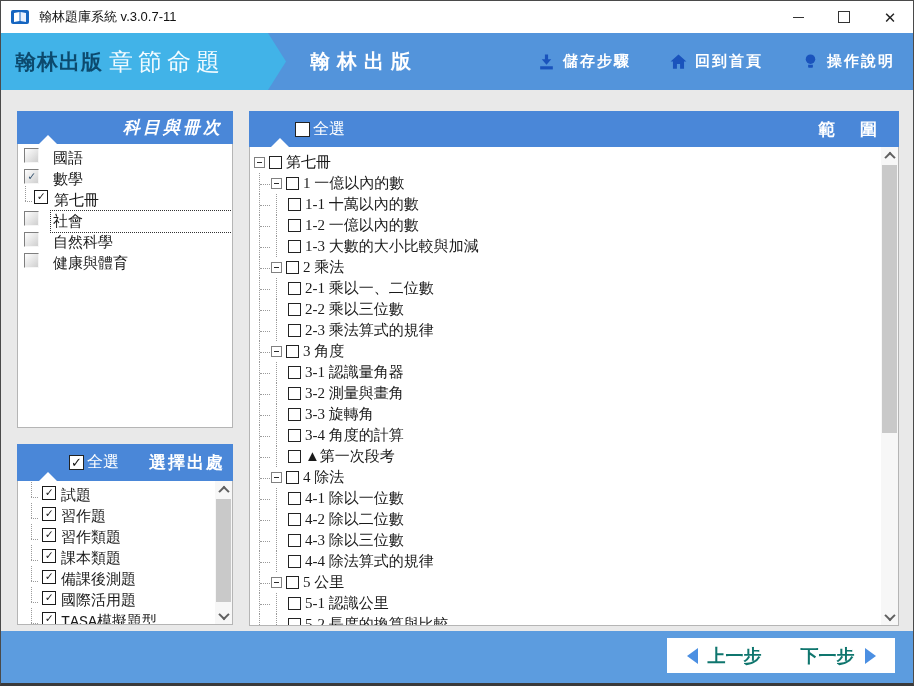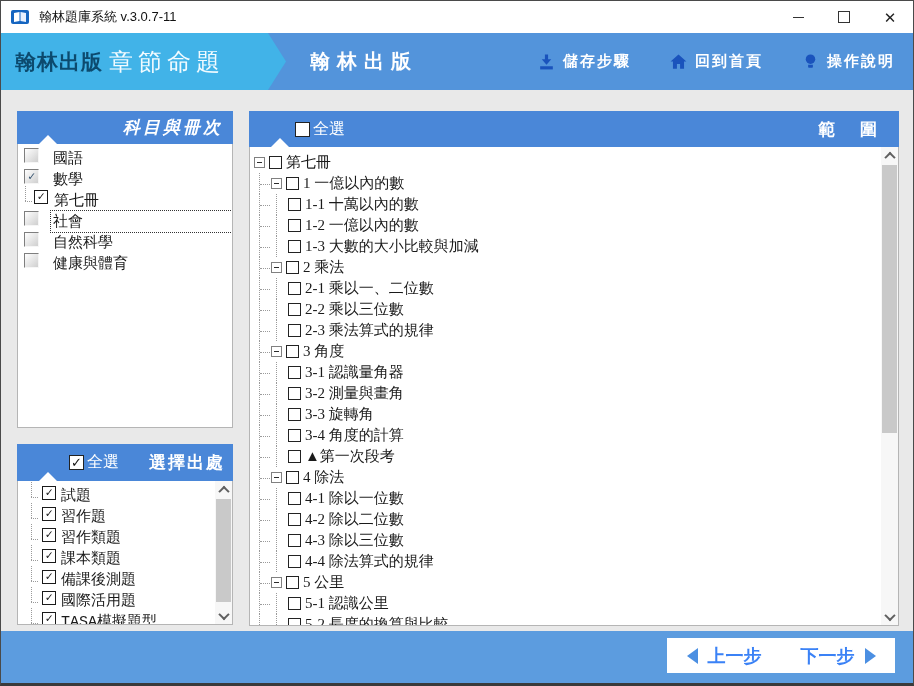--- a/index.html
+++ b/index.html
@@ -91,21 +91,21 @@
   .chev{width:6px;height:6px;border-left:2px solid #606060;border-top:2px solid #606060;}
   .sb-up .chev{transform:rotate(45deg) translate(1px,1px);}
   .sb-down .chev{transform:rotate(225deg) translate(1px,1px);}
   .sb-thumb{position:absolute;left:1px;width:15px;background:#C9C9C9;cursor:pointer;}
   .sources .sb-thumb{top:18px;height:72%;}
   .scope .sb-thumb{top:18px;height:56%;}
 
   
   .footer{height:52px;background:#5C9CDF;position:relative;flex:0 0 auto;}
   .step-btn{position:absolute;top:7px;width:114px;height:35px;background:#fff;display:flex;align-items:center;
-            justify-content:center;gap:10px;font-size:18px;font-weight:bold;color:#3b82f6;cursor:pointer;
+            justify-content:center;gap:10px;font-size:18px;font-weight:bold;color:#0f766e;cursor:pointer;
             font-family:"Liberation Sans","DejaVu Sans",sans-serif;}
   .btn-prev{right:132px;} .btn-next{right:18px;}
   .tri{width:0;height:0;border-top:8px solid transparent;border-bottom:8px solid transparent;}
   .tri-l{border-right:11px solid #4B8FE2;}
   .tri-r{border-left:11px solid #4B8FE2;}
 </style>
 </head>
 <body>
 
 <div class="window">

